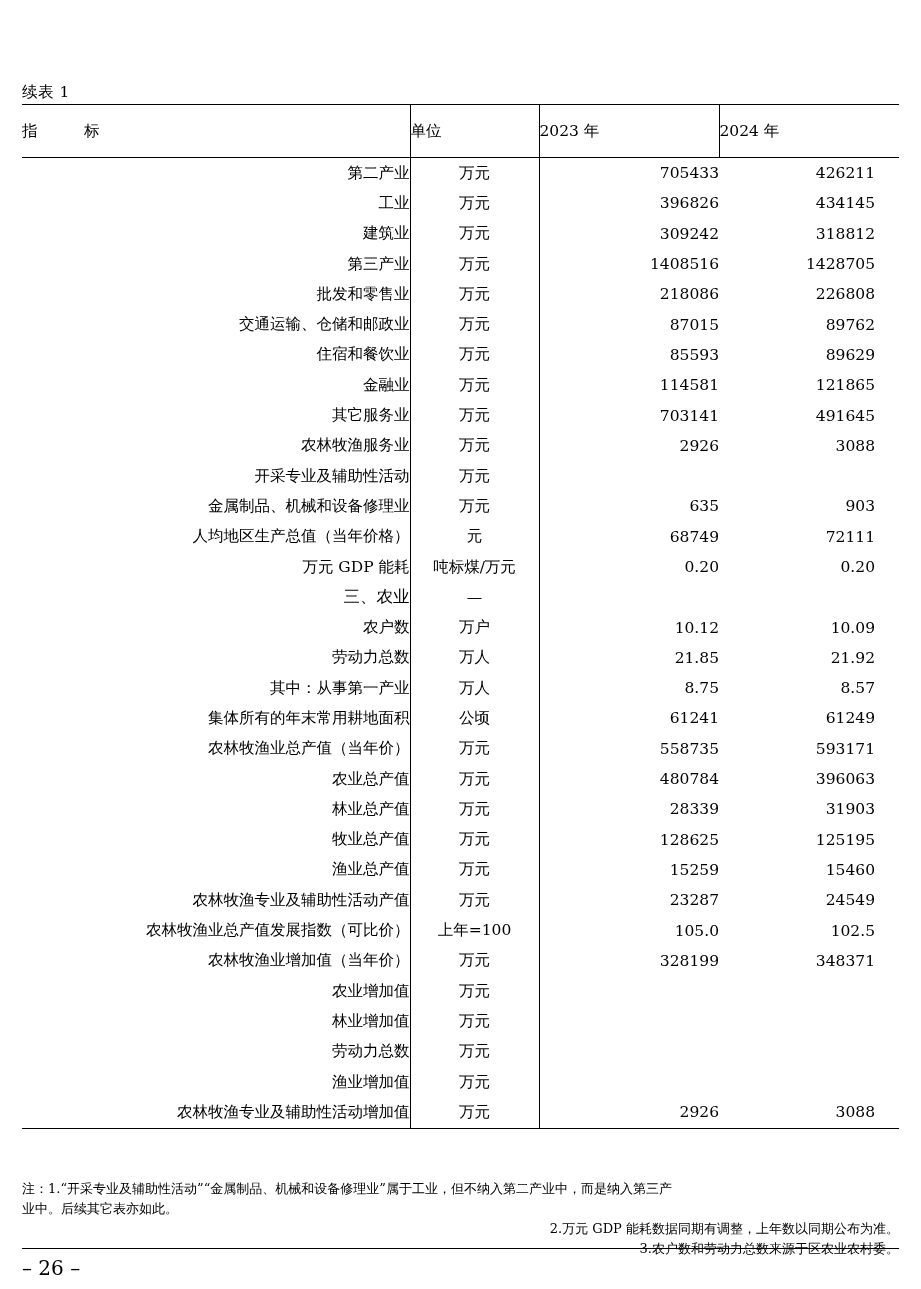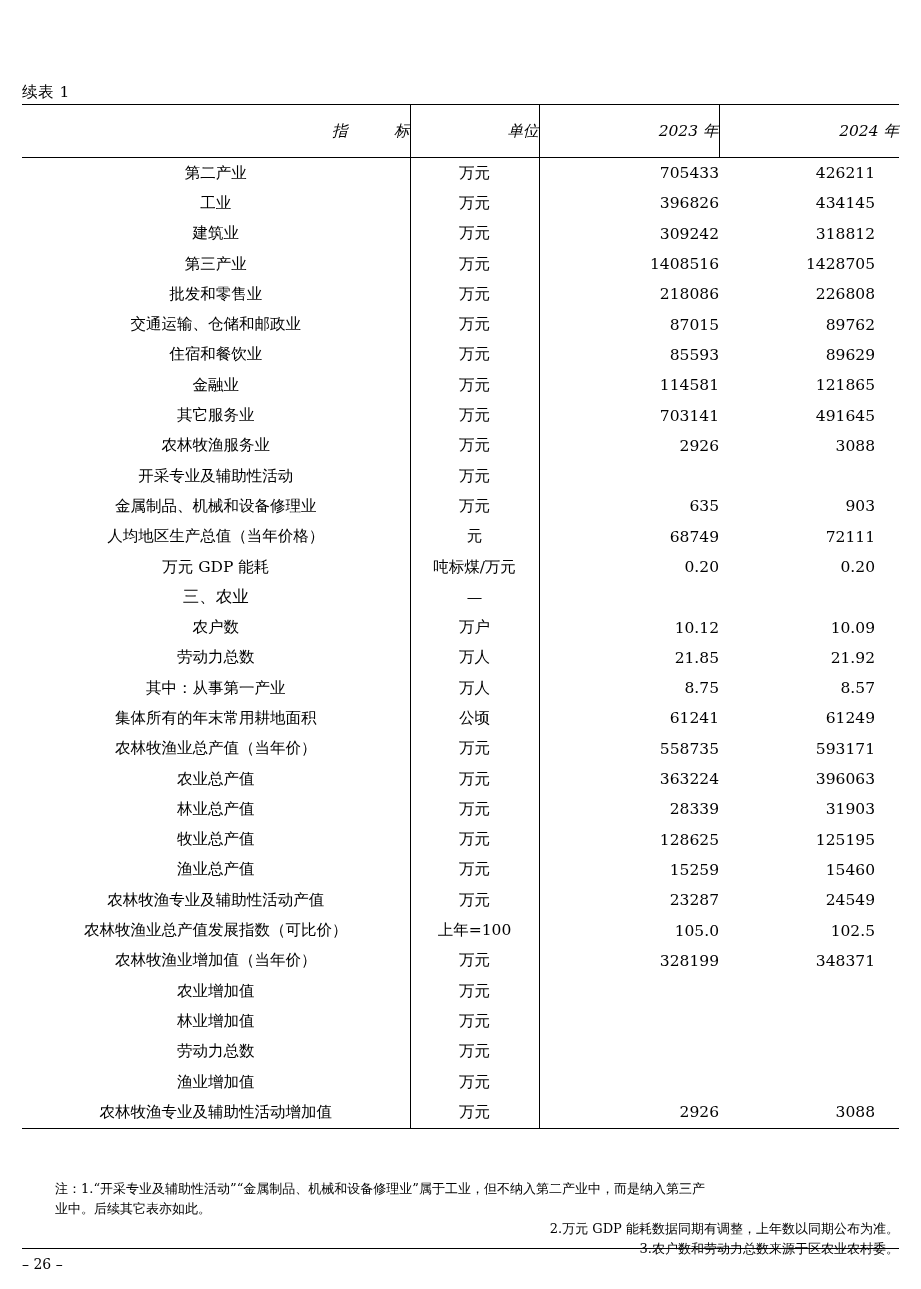--- a/index.html
+++ b/index.html
@@ -45,35 +45,34 @@
   
   col.c-ind { width: 388px; }
   col.c-unit { width: 129px; }
   col.c-y1 { width: 180px; }
   col.c-y2 { width: 180px; }
 
   tr.head td {
     height: 52px;
     border-top: 1.6px solid #000;
     border-bottom: 1.1px solid #000;
-    text-align: right;
+    text-align: left;
     font-size: 15.5px;
-    font-style: italic;
   }
   tr.head td.ind-h {
     letter-spacing: 0;
   }
   tr.head td.vline { border-left: 1.1px solid #000; }
 
   tbody tr td {
     height: 30.3px;
     font-size: 15.5px;
   }
   td.ind {
-    text-align: center;
+    text-align: right;
     padding-left: 0;
     white-space: nowrap;
     margin-left: 18px;
   }
   td.unit {
     text-align: center;
     border-left: 1.1px solid #000;
     border-right: 1.1px solid #000;
   }
   td.num {
@@ -90,36 +89,36 @@
   .ind-sec { padding-left: 18px; font-size: 16.5px; }
 
   .notes {
     position: absolute;
     left: 22px;
     top: 1179px;
     width: 877px;
     font-size: 13px;
     line-height: 1.55;
   }
-  .notes div { text-indent: 0; margin-left: 33px; }
+  .notes div { text-indent: 0; }
   .note-1 { text-indent: 0; }
   .note-ind { text-indent: 24px; text-align: right; }
 
   .footer-rule {
     position: absolute;
     left: 22px;
     top: 1248px;
     width: 877px;
     border-top: 1.3px solid #000;
   }
   .page-num {
     position: absolute;
     left: 22px;
     top: 1256px;
-    font-size: 14px;
+    font-size: 20px;
     font-family: "DejaVu Serif", "Liberation Serif", serif;
   }
 </style>
 </head>
 <body>
 
 <div class="page">
 
   <div class="cont-title">续表 1</div>
 
@@ -255,21 +254,21 @@
         </tr>
         <tr>
           <td class="ind ind-0">农林牧渔业总产值（当年价）</td>
           <td class="unit">万元</td>
           <td class="num y1">558735</td>
           <td class="num y2">593171</td>
         </tr>
         <tr>
           <td class="ind ind-1">农业总产值</td>
           <td class="unit">万元</td>
-          <td class="num y1">363224</td>
+          <td class="num y1">480784</td>
           <td class="num y2">396063</td>
         </tr>
         <tr>
           <td class="ind ind-1">林业总产值</td>
           <td class="unit">万元</td>
           <td class="num y1">28339</td>
           <td class="num y2">31903</td>
         </tr>
         <tr>
           <td class="ind ind-1">牧业总产值</td>

